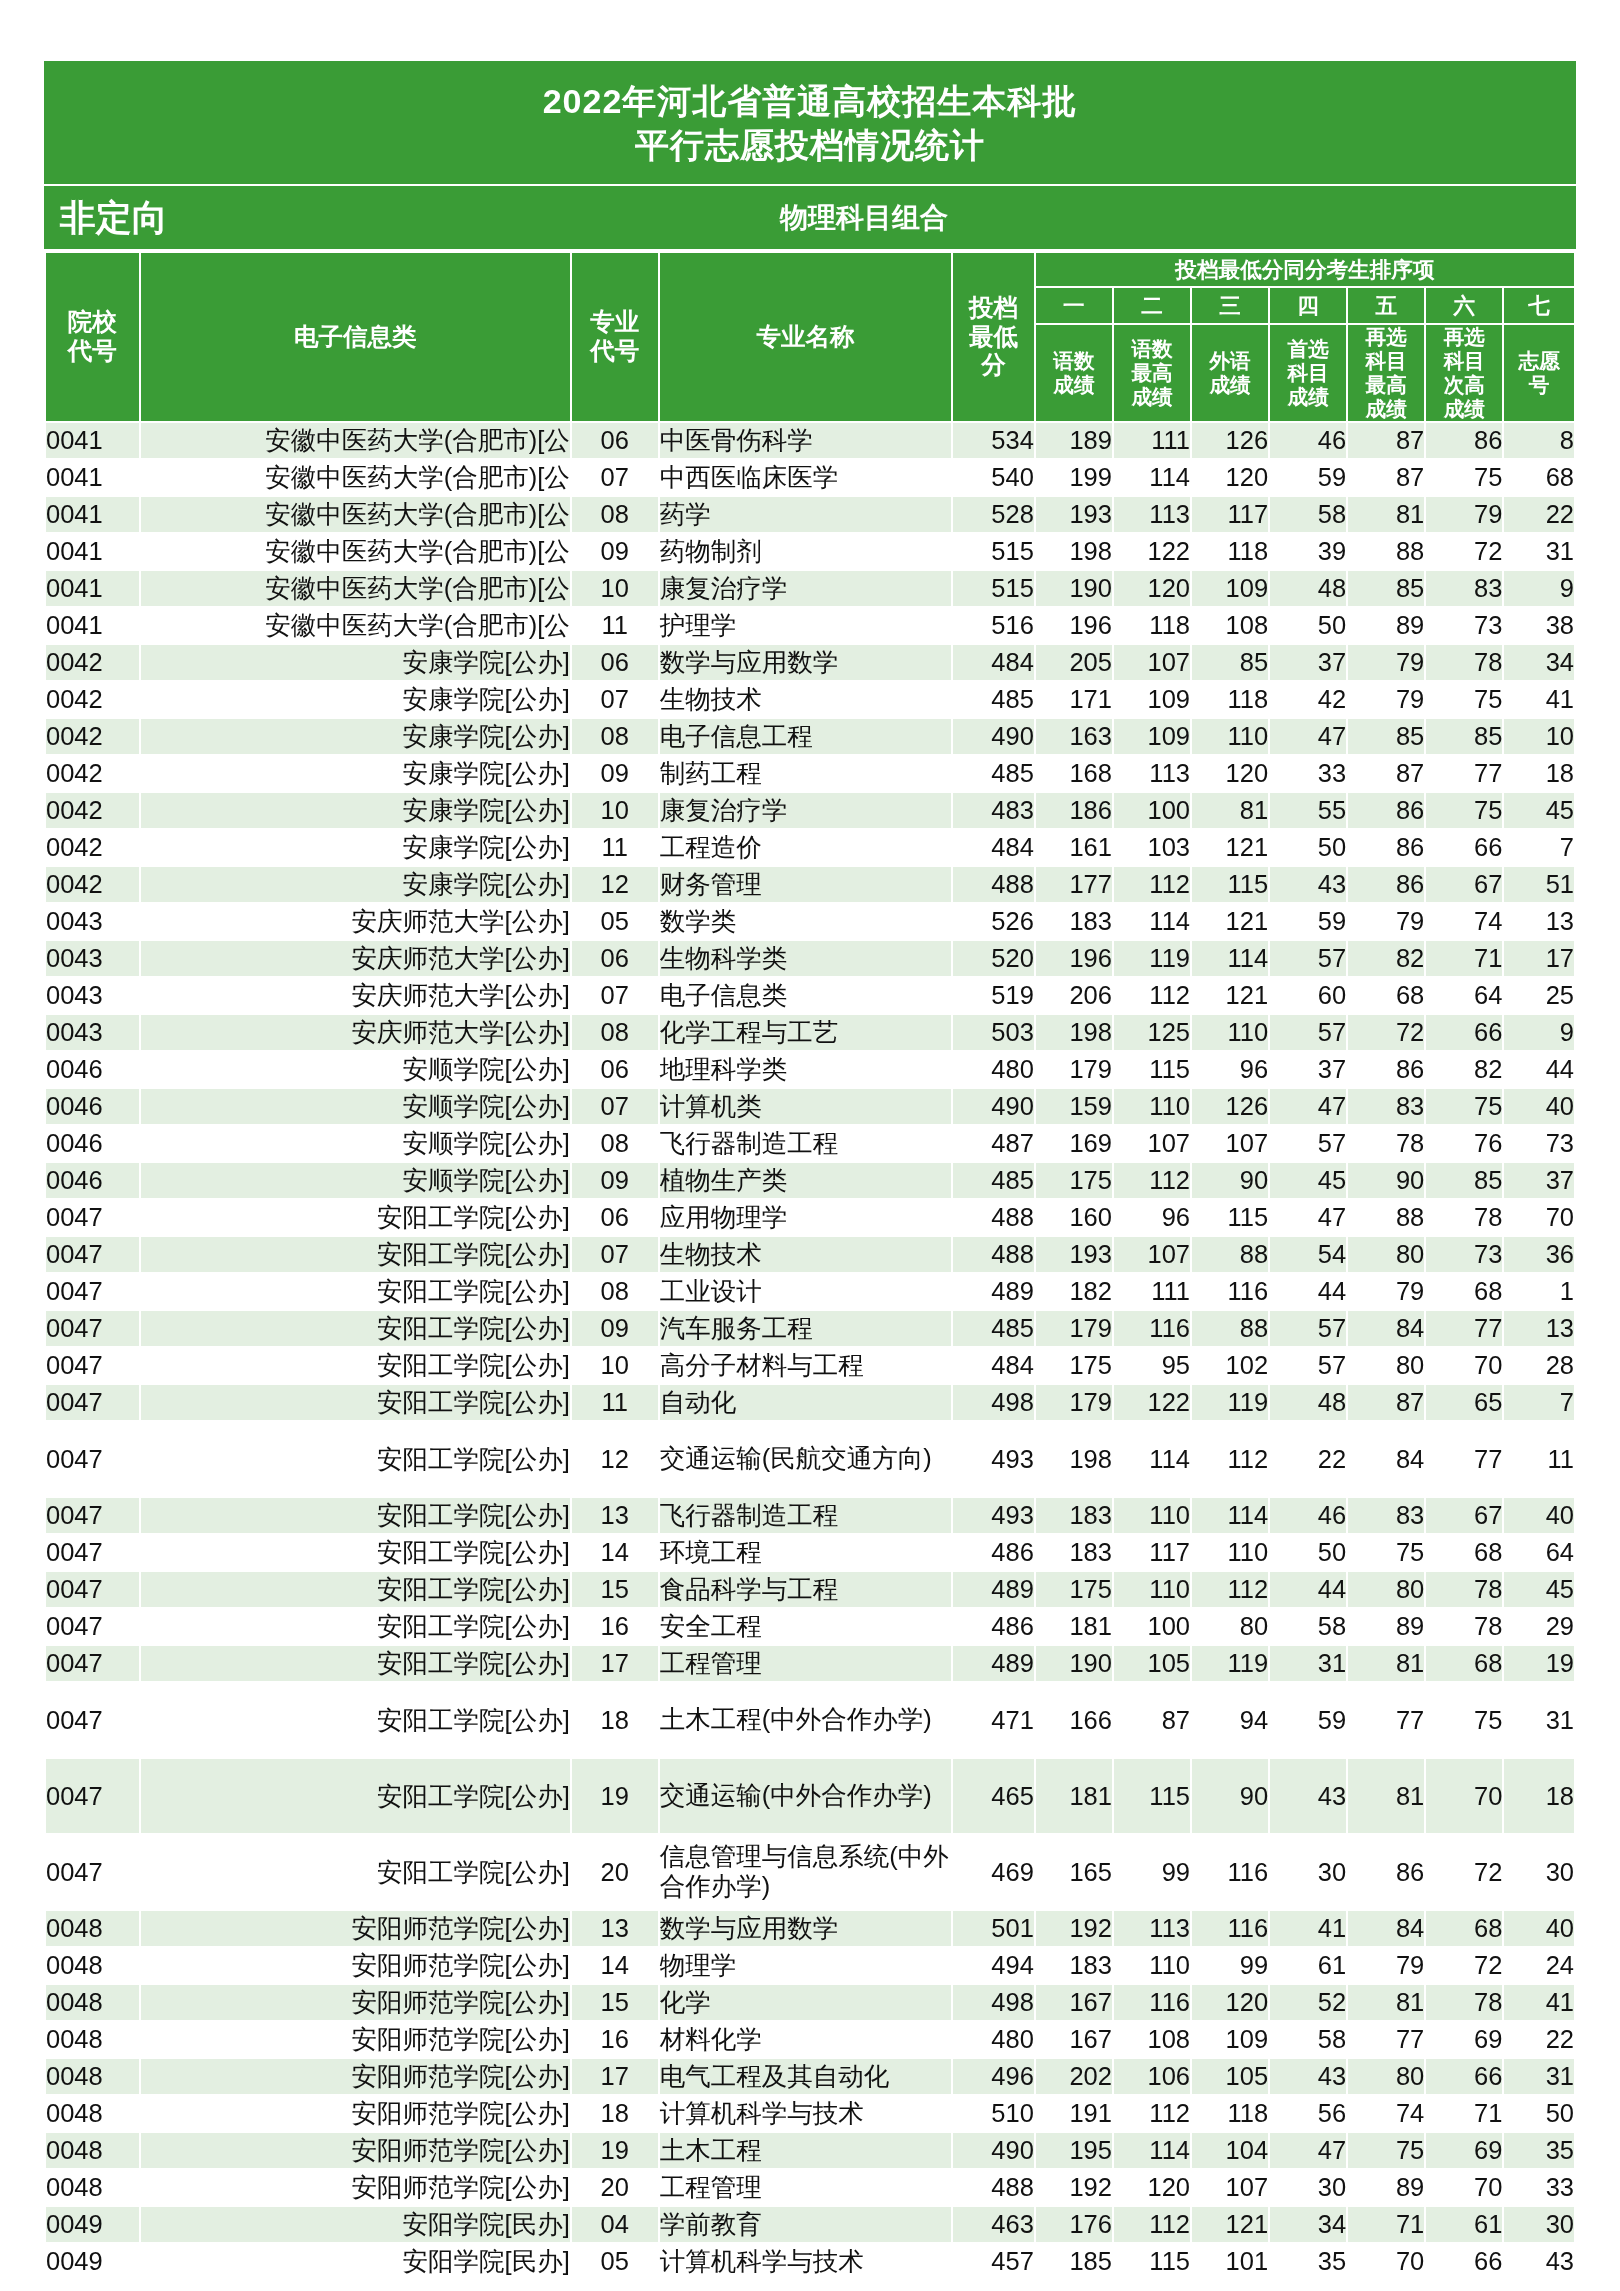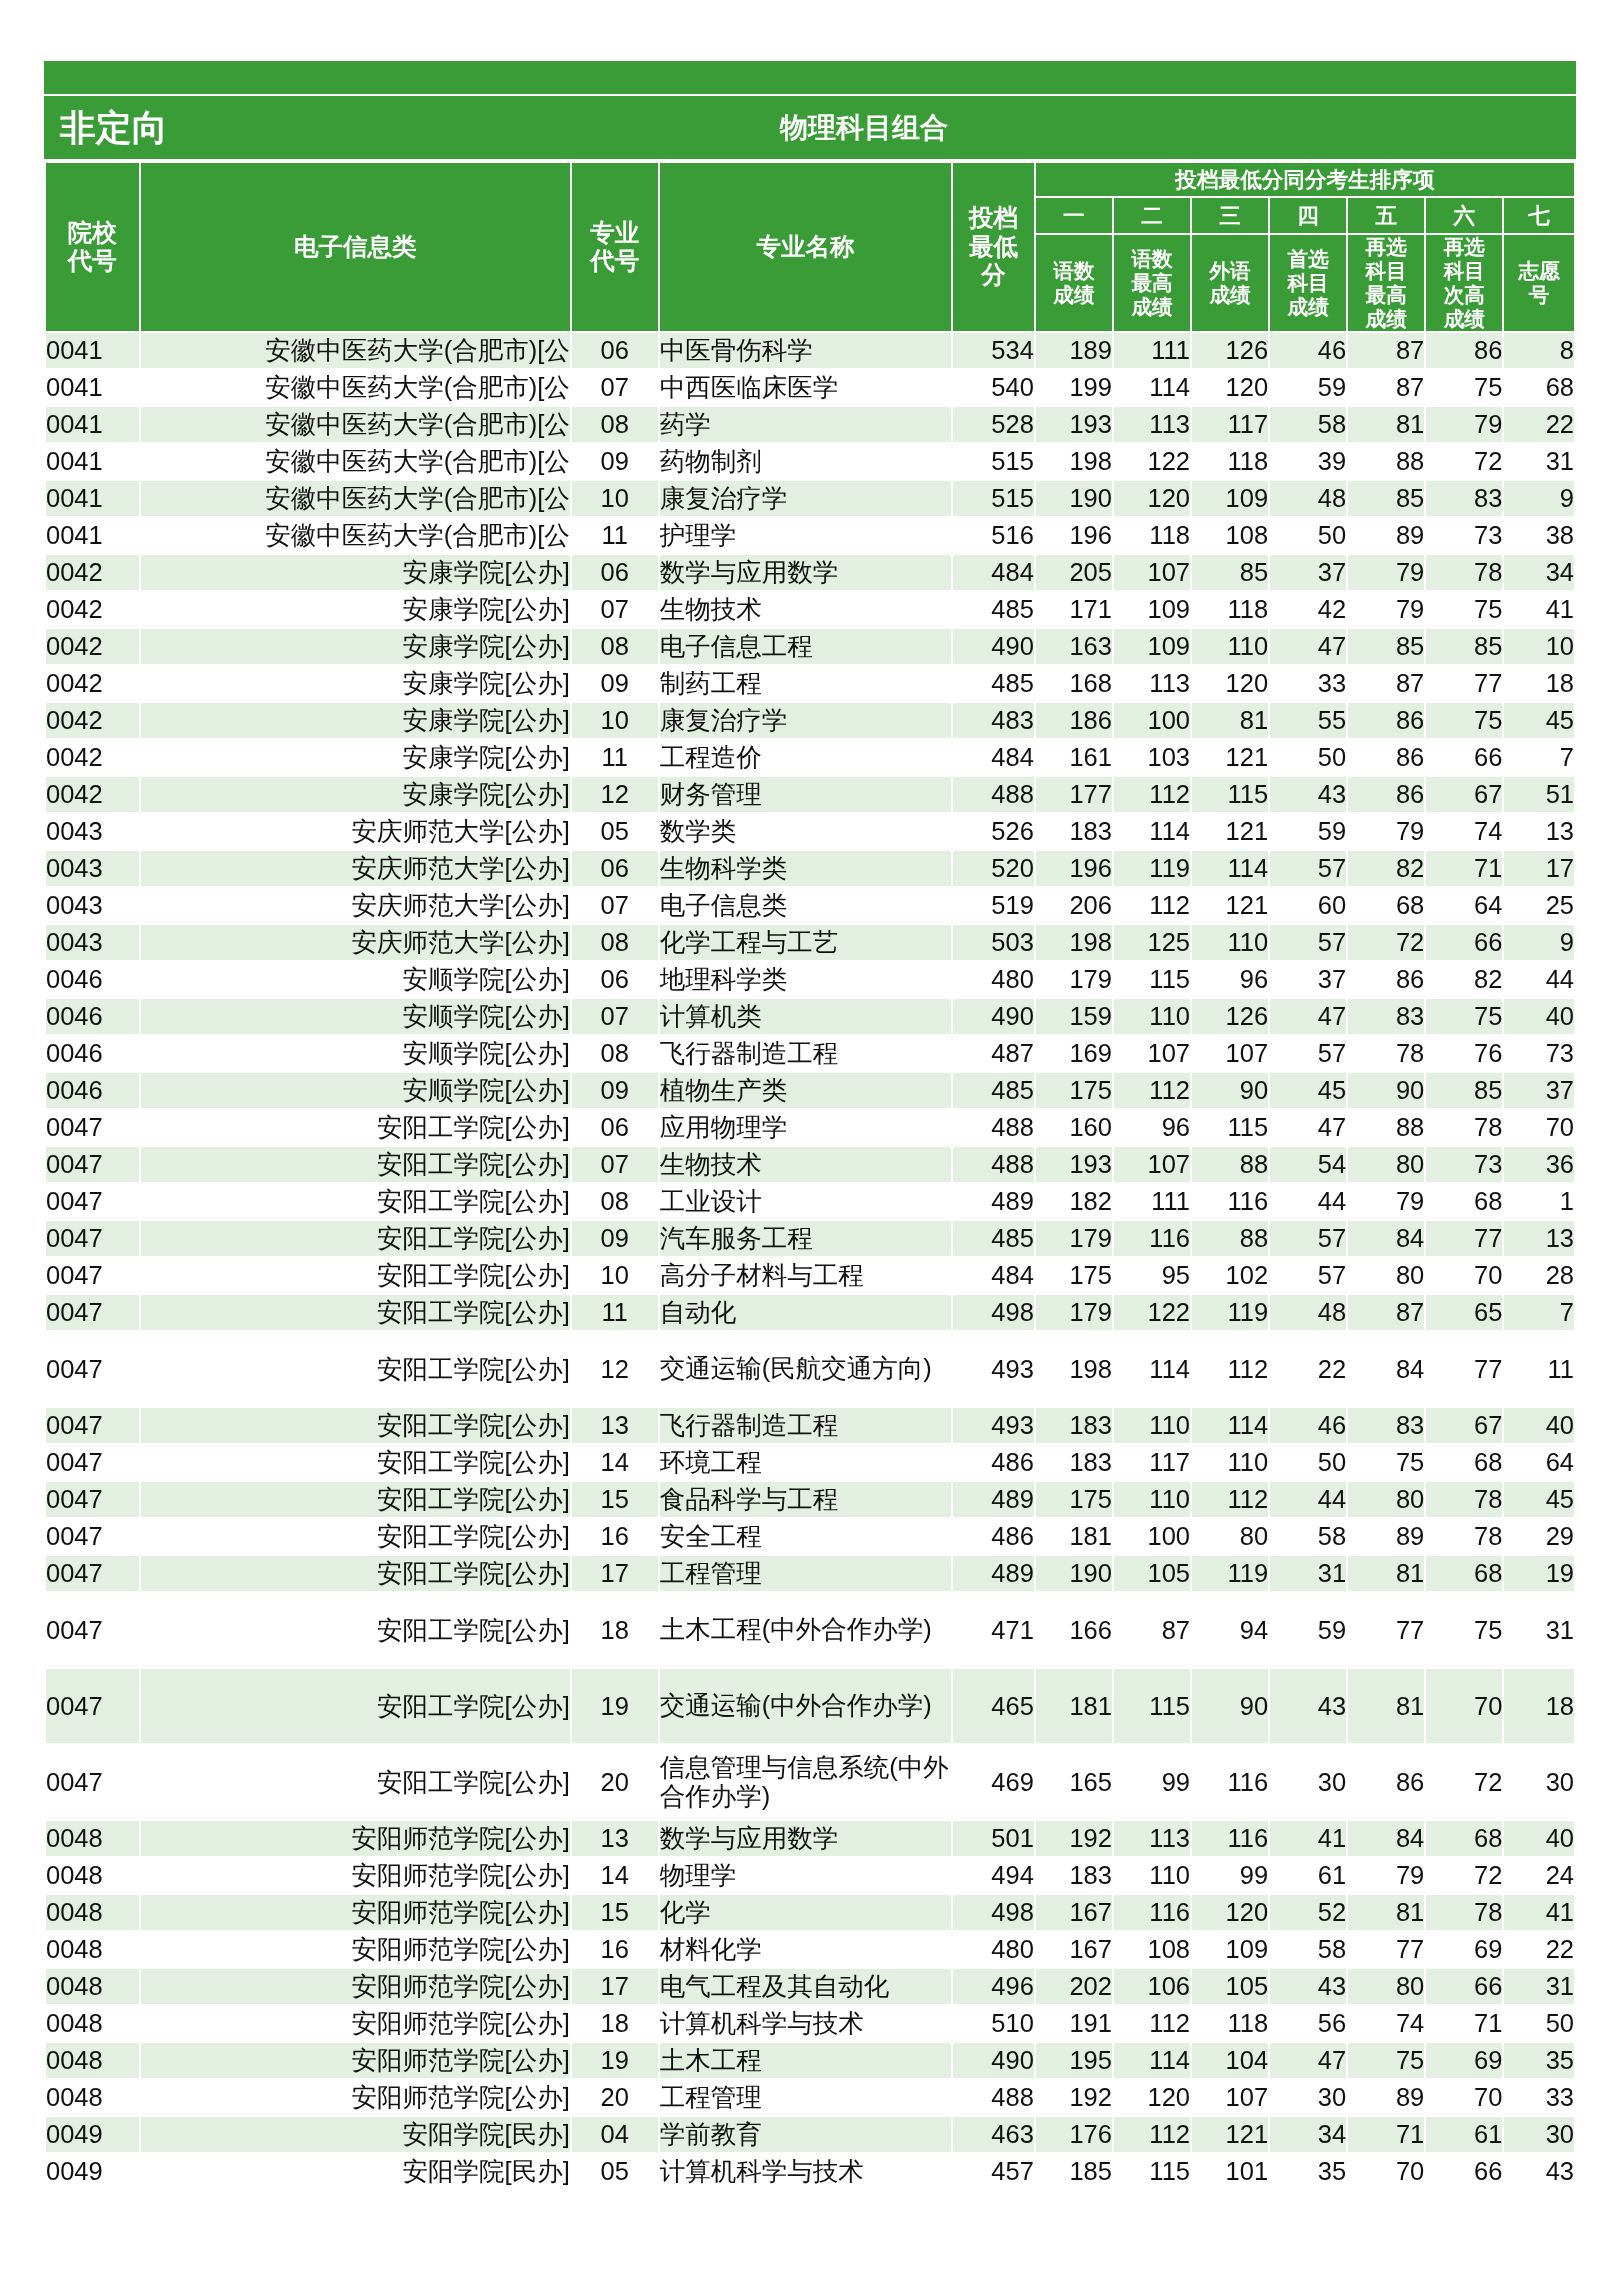--- a/index.html
+++ b/index.html
@@ -110,20 +110,22 @@
   tr.tall td.school { vertical-align: middle; padding-left: 13.7px; }
   tr.tall td.major { vertical-align: middle; }
 </style>
 </head>
 <body>
 
 <div id="page">
   <div class="sheet">
 
     <div class="title-banner">
+      <div class="title-line">2022年河北省普通高校招生本科批</div>
+      <div class="title-line">平行志愿投档情况统计</div>
     </div>
 
     <div class="subbar">
       <div class="left">非定向</div>
       <div class="center">物理科目组合</div>
     </div>
 
     <table class="grid">
       <colgroup>
         <col class="c-code">

